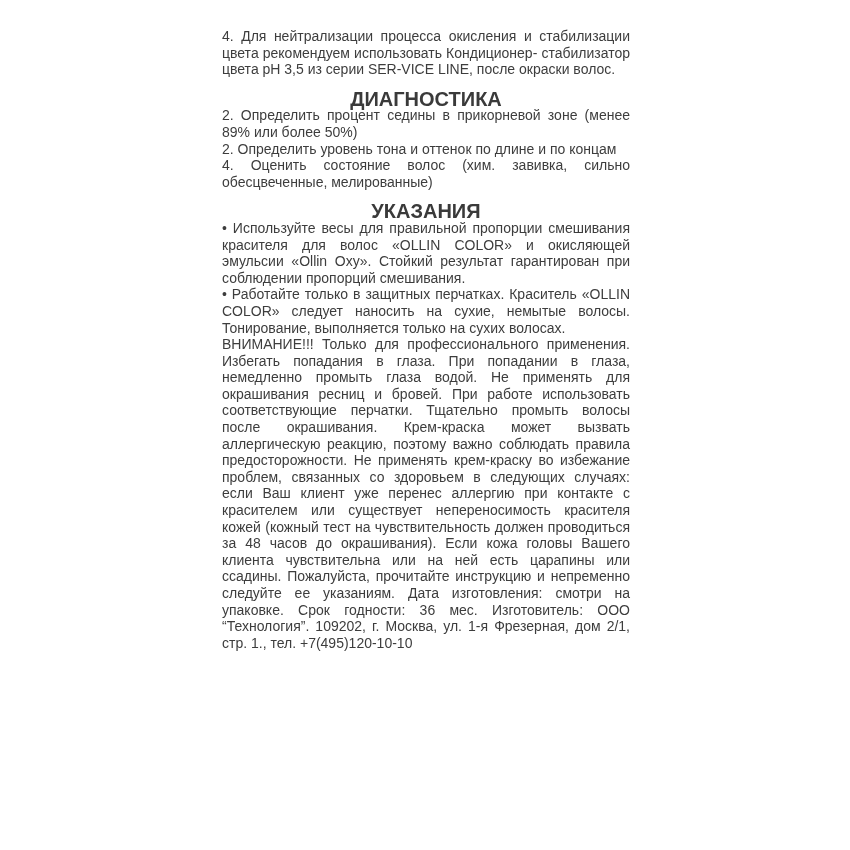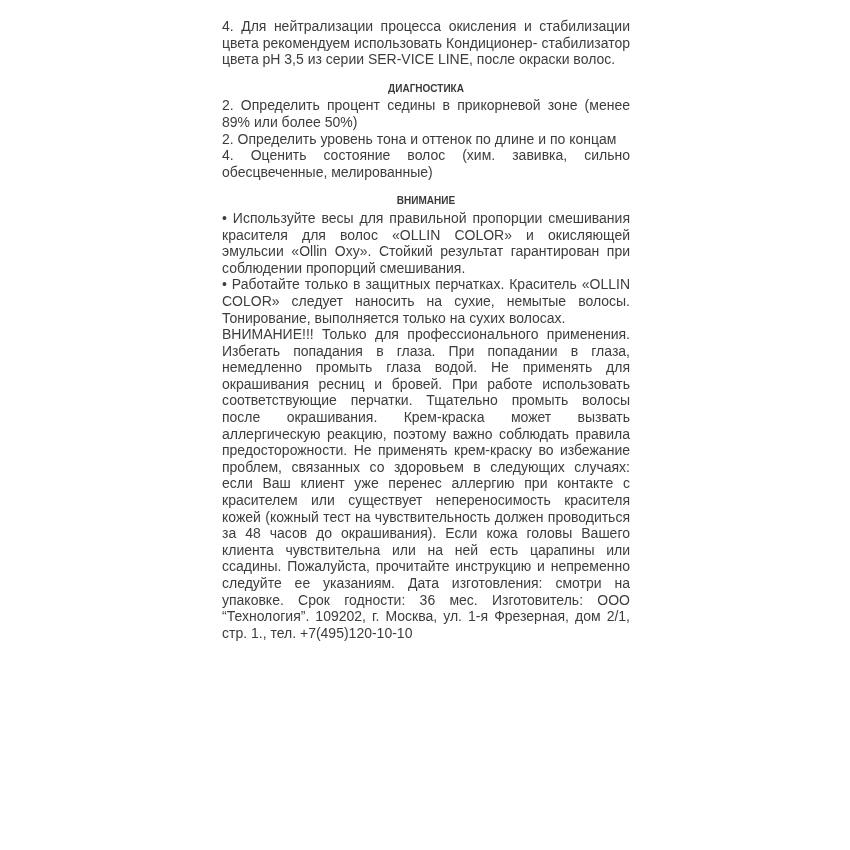--- a/index.html
+++ b/index.html
@@ -15,53 +15,53 @@
     font-family: "Liberation Sans", "DejaVu Sans", sans-serif;
   }
   .page {
     position: absolute;
     inset: 0;
     background: #ffffff;
   }
   .doc-column {
     position: absolute;
     left: 222px;
-    top: 18px;
+    top: 28px;
     width: 408px;
     color: #3d3d3d;
     font-size: 14px;
     line-height: 16.6px;
   }
   .para {
     margin: 0;
     text-align: justify;
     text-justify: inter-word;
   }
   .heading {
     margin: 13px 0 0 0;
-    font-size: 10px;
+    font-size: 20px;
     font-weight: 700;
     line-height: 16.6px;
     text-align: center;
     color: #3a3a3a;
   }
 </style>
 </head>
 <body>
 
 <div class="page">
   <div class="doc-column">
 
     <p class="para">4. Для нейтрализации процесса окисления и стабилизации цвета рекомендуем использовать Кондиционер- стабилизатор цвета pH 3,5 из серии SER-VICE LINE, после окраски волос.</p>
 
     <h2 class="heading">ДИАГНОСТИКА</h2>
     <p class="para">2. Определить процент седины в прикорневой зоне (менее 89% или более 50%)</p>
     <p class="para">2. Определить уровень тона и оттенок по длине и по концам</p>
     <p class="para">4. Оценить состояние волос (хим. завивка, сильно обесцвеченные, мелированные)</p>
 
-    <h2 class="heading">ВНИМАНИЕ</h2>
+    <h2 class="heading">УКАЗАНИЯ</h2>
     <p class="para">• Используйте весы для правильной пропорции смешивания красителя для волос «OLLIN COLOR» и окисляющей эмульсии «Ollin Oxy». Стойкий результат гарантирован при соблюдении пропорций смешивания.</p>
     <p class="para">• Работайте только в защитных перчатках. Краситель «OLLIN COLOR» следует наносить на сухие, немытые волосы. Тонирование, выполняется только на сухих волосах.</p>
 
     <p class="para">ВНИМАНИЕ!!! Только для профессионального применения. Избегать попадания в глаза. При попадании в глаза, немедленно промыть глаза водой. Не применять для окрашивания ресниц и бровей. При работе использовать соответствующие перчатки. Тщательно промыть волосы после окрашивания. Крем-краска может вызвать аллергическую реакцию, поэтому важно соблюдать правила предосторожности. Не применять крем-краску во избежание проблем, связанных со здоровьем в следующих случаях: если Ваш клиент уже перенес аллергию при контакте с красителем или существует непереносимость красителя кожей (кожный тест на чувствительность должен проводиться за 48 часов до окрашивания). Если кожа головы Вашего клиента чувствительна или на ней есть царапины или ссадины. Пожалуйста, прочитайте инструкцию и непременно следуйте ее указаниям. Дата изготовления: смотри на упаковке. Срок годности: 36 мес. Изготовитель: ООО “Технология”. 109202, г. Москва, ул. 1-я Фрезерная, дом 2/1, стр. 1., тел. +7(495)120-10-10</p>
 
   </div>
 </div>
 
 </body></html>

